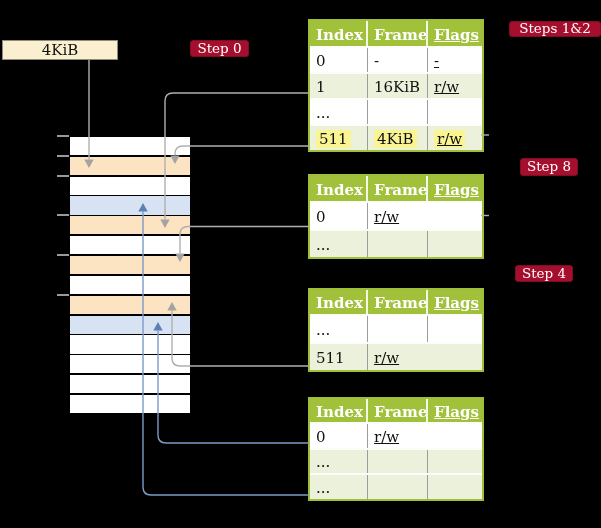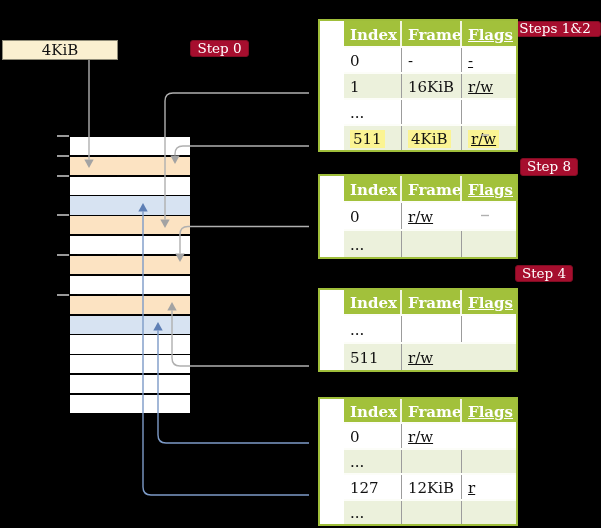--- a/index.html
+++ b/index.html
@@ -25,24 +25,23 @@
   #badge-step3   { left:520px; top:158px; width:56px; height:16px; }
   #badge-step4   { left:515px; top:265px; width:56px; height:15px; }
 
   .mem-row { position:absolute; left:70px; width:120px; }
   .mem-row.white { background:#ffffff; }
   .mem-row.peach { background:var(--peach); }
   .mem-row.blue  { background:var(--blue-row); }
   .tick { position:absolute; left:57px; width:12px; height:2px; background:var(--tick); }
 
   .pt {
-    position:absolute; left:318px; width:172px;
+    position:absolute; left:308px; width:172px;
     border:2px solid var(--table-border); background:#fff;
     box-sizing:content-box;
-    padding-left:24px;
   }
   .pt-row { display:flex; }
   .pt-row.head { background:var(--header-green); color:#fff; font-weight:bold; }
   .pt-row.green { background:var(--row-green); }
   .pt-row.white { background:#ffffff; }
   .pt-row + .pt-row { border-top:2px solid #fcfdf8; }
   .pt-cell {
     box-sizing:border-box; padding:2px 0 0 6px; font-size:15px;
     overflow:hidden; white-space:nowrap; display:flex; align-items:center;
   }
@@ -165,25 +164,20 @@
         </div>
         <div class="pt-row white" style="height: 23.5px;">
           <div class="pt-cell" style="width: 58px;">0</div>
           <div class="pt-cell" style="width: 54px;">r/w</div>
         </div>
         <div class="pt-row green" style="height: 23.5px;">
           <div class="pt-cell" style="width: 58px;">...</div>
           <div class="pt-cell" style="width: 60px;"></div>
           <div class="pt-cell" style="width: 54px;"></div>
         </div>
-        <div class="pt-row white" style="height: 23.5px;">
-          <div class="pt-cell" style="width: 58px;">127</div>
-          <div class="pt-cell" style="width: 60px;">12KiB</div>
-          <div class="pt-cell" style="width: 54px;">r</div>
-        </div>
         <div class="pt-row green" style="height: 23.5px;">
           <div class="pt-cell" style="width: 58px;">...</div>
           <div class="pt-cell" style="width: 60px;"></div>
           <div class="pt-cell" style="width: 54px;"></div>
         </div>
       </div>
     </div>
 
   <svg class="arrows" id="arrows" width="601" height="528" viewBox="0 0 601 528">
       <g>

